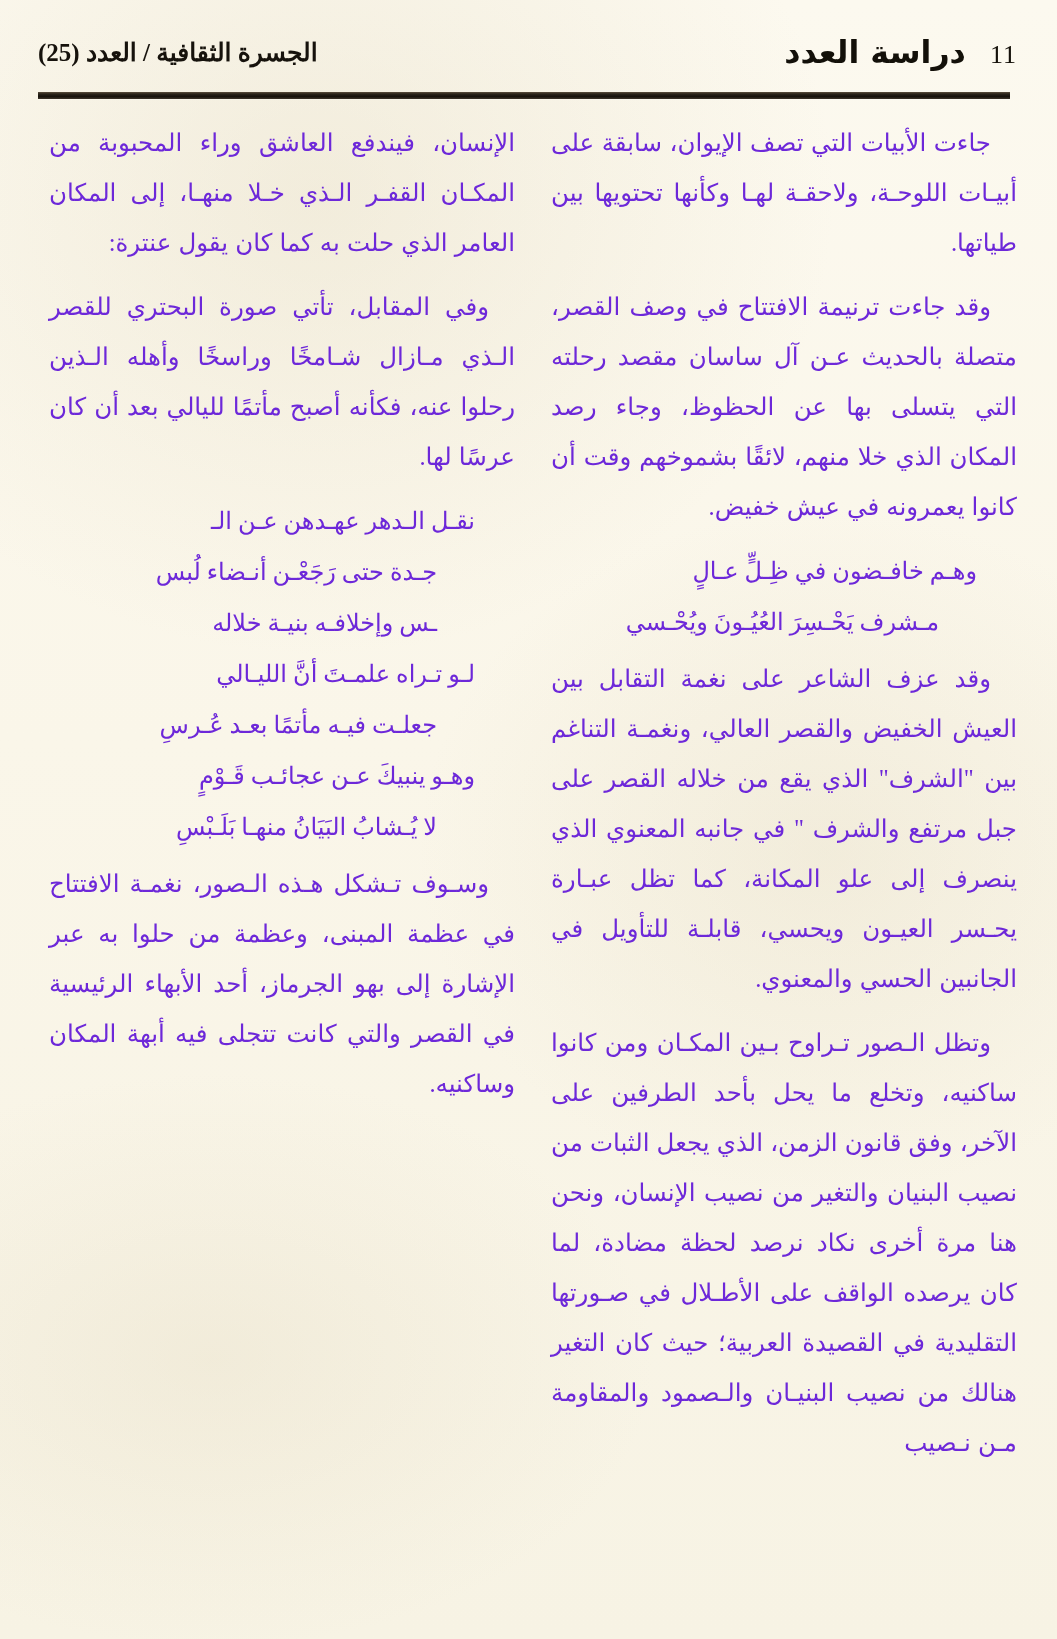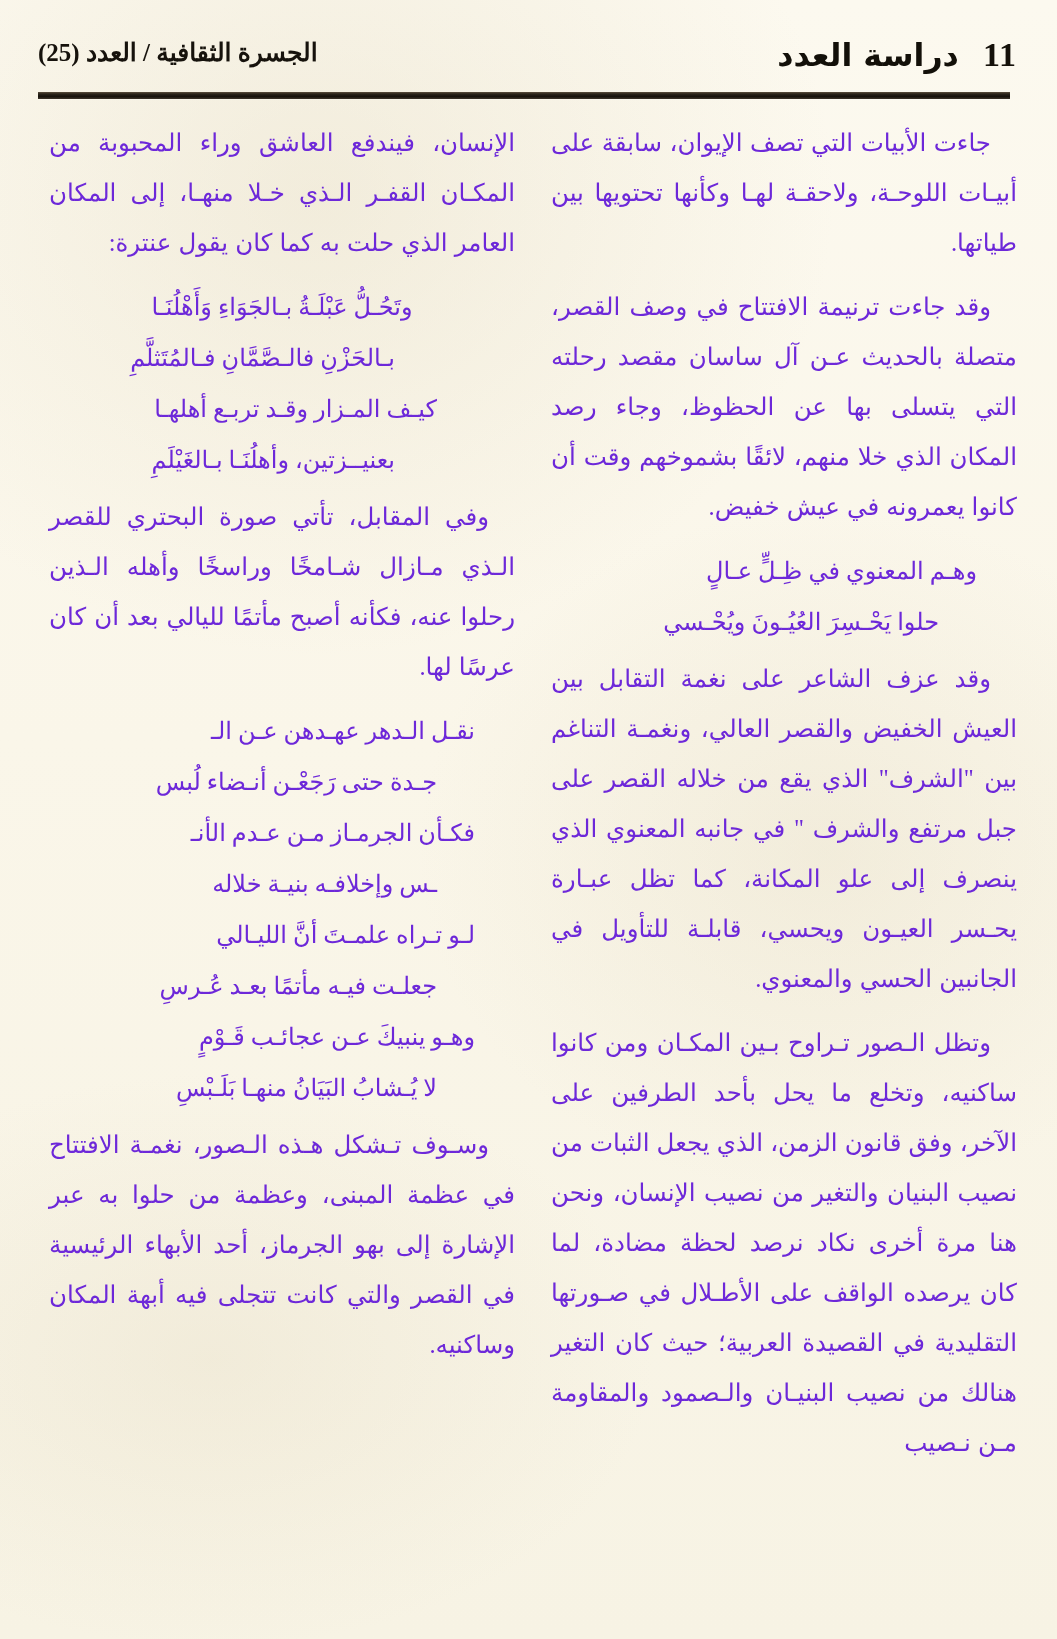--- a/index.html
+++ b/index.html
@@ -62,22 +62,22 @@
     font-family: "DejaVu Sans", sans-serif;
     font-weight: 700;
     font-size: 31px;
     color: #131009;
     direction: rtl;
     letter-spacing: -1px;
     transform: scaleX(1.02);
   }
   .page-number {
     font-family: "Liberation Serif", "DejaVu Serif", serif;
-    font-size: 34px;
-    font-weight: 700;
+    font-size: 26px;
+    font-weight: 400;
     color: #15110a;
     letter-spacing: 1px;
     margin-top: 6px;
   }
 
   .rule {
     position: absolute;
     top: 92px;
     left: 38px;
     width: 972px;
@@ -154,46 +154,39 @@
 <div class="rule"></div>
 
 <div class="columns">
 
   <div class="col col-right">
 
     <p class="para">جاءت الأبيات التي تصف الإيوان، سابقة على أبيـات اللوحـة، ولاحقـة لهـا وكأنها تحتويها بين طياتها.</p>
     <p class="para">وقد جاءت ترنيمة الافتتاح في وصف القصر، متصلة بالحديث عـن آل ساسان مقصد رحلته التي يتسلى بها عن الحظوظ، وجاء رصد المكان الذي خلا منهم، لائقًا بشموخهم وقت أن كانوا يعمرونه في عيش خفيض.</p>
 
     <div class="verse">
-      <span class="verse-line v-indent-sm">وهـم المعنوي في ظِـلٍّ عـالٍ</span>
-      <span class="verse-line v-indent-md">حلوا يَحْـسِرَ العُيُـونَ ويُحْـسي</span>
+      <span class="verse-line v-indent-sm">وهـم خافـضون في ظِـلٍّ عـالٍ</span>
+      <span class="verse-line v-indent-md">مـشرف يَحْـسِرَ العُيُـونَ ويُحْـسي</span>
     </div>
 
     <p class="para">وقد عزف الشاعر على نغمة التقابل بين العيش الخفيض والقصر العالي، ونغمـة التناغم بين "الشرف" الذي يقع من خلاله القصر على جبل مرتفع والشرف " في جانبه المعنوي الذي ينصرف إلى علو المكانة، كما تظل عبـارة يحـسر العيـون ويحسي، قابلـة للتأويل في الجانبين الحسي والمعنوي.</p>
     <p class="para">وتظل الـصور تـراوح بـين المكـان ومن كانوا ساكنيه، وتخلع ما يحل بأحد الطرفين على الآخر، وفق قانون الزمن، الذي يجعل الثبات من نصيب البنيان والتغير من نصيب الإنسان، ونحن هنا مرة أخرى نكاد نرصد لحظة مضادة، لما كان يرصده الواقف على الأطـلال في صـورتها التقليدية في القصيدة العربية؛ حيث كان التغير هنالك من نصيب البنيـان والـصمود والمقاومة مـن نـصيب</p>
 
   </div>
 
   <div class="col col-left">
 
     <p class="para noindent">الإنسان، فيندفع العاشق وراء المحبوبة من المكـان القفـر الـذي خـلا منهـا، إلى المكان العامر الذي حلت به كما كان يقول عنترة:</p>
 
-    <div class="verse">
-      <span class="verse-line v-center tight">وتَحُـلُّ عَبْلَـةُ بـالجَوَاءِ وَأَهْلُنَـا</span>
-      <span class="verse-line v-indent-lg tight">بـالحَزْنِ فالـصَّمَّانِ فـالمُتَثلَّمِ</span>
-      <span class="verse-line v-indent-md tight">كيـف المـزار وقـد تربـع أهلهـا</span>
-      <span class="verse-line v-indent-lg tight">بعنيــزتين، وأهلُنَـا بـالغَيْلَمِ</span>
-    </div>
 
     <p class="para">وفي المقابل، تأتي صورة البحتري للقصر الـذي مـازال شـامخًا وراسخًا وأهله الـذين رحلوا عنه، فكأنه أصبح مأتمًا لليالي بعد أن كان عرسًا لها.</p>
 
     <div class="verse">
       <span class="verse-line v-indent-sm tight">نقـل الـدهر عهـدهن عـن الـ</span>
       <span class="verse-line v-indent-md tight">جـدة حتى رَجَعْـن أنـضاء لُبس</span>
-      <span class="verse-line v-indent-sm tight">فكـأن الجرمـاز مـن عـدم الأنـ</span>
       <span class="verse-line v-indent-md tight">ـس وإخلافـه بنيـة خلاله</span>
       <span class="verse-line v-indent-sm tight">لـو تـراه علمـتَ أنَّ الليـالي</span>
       <span class="verse-line v-indent-md tight">جعلـت فيـه مأتمًا بعـد عُـرسِ</span>
       <span class="verse-line v-indent-sm tight">وهـو ينبيكَ عـن عجائـب قَـوْمٍ</span>
       <span class="verse-line v-indent-md tight">لا يُـشابُ البَيَانُ منهـا بَلَـبْسِ</span>
     </div>
 
     <p class="para">وسـوف تـشكل هـذه الـصور، نغمـة الافتتاح في عظمة المبنى، وعظمة من حلوا به عبر الإشارة إلى بهو الجرماز، أحد الأبهاء الرئيسية في القصر والتي كانت تتجلى فيه أبهة المكان وساكنيه.</p>
 
   </div>

